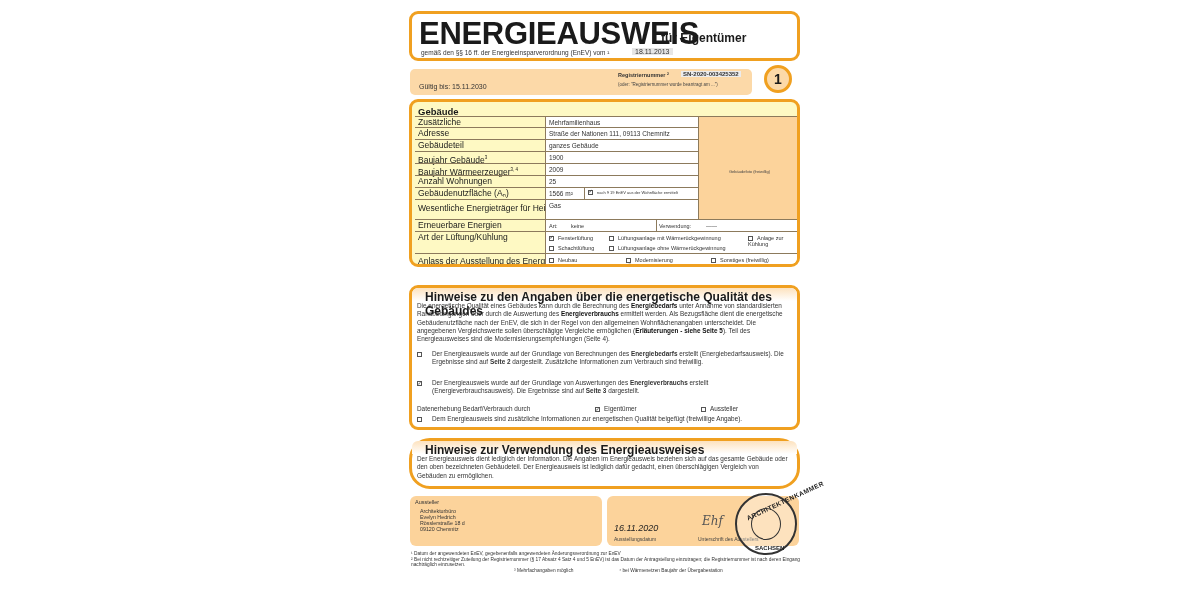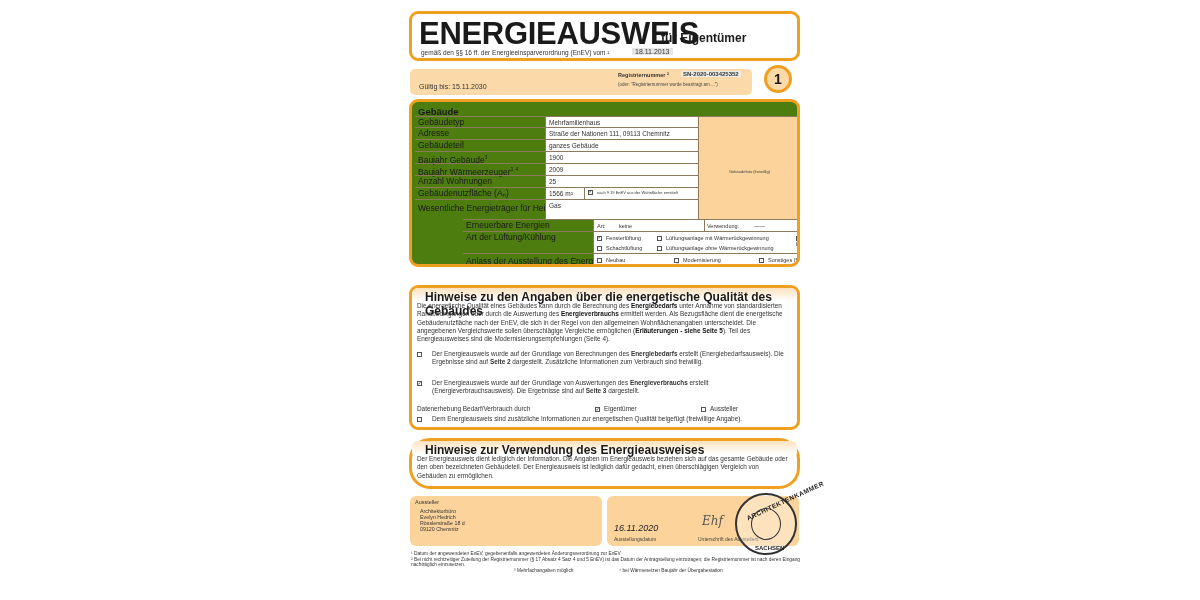--- a/index.html
+++ b/index.html
@@ -19,28 +19,28 @@
 
   
   #reg { position: absolute; left: 1px; top: 60px; width: 342px; height: 26px; background: #fcd9a8; border-radius: 5px; }
   .valid { position: absolute; left: 9px; top: 14px; font-size: 7px; color: #333; }
   .regno-label { position: absolute; left: 208px; top: 3px; font-size: 5.5px; font-weight: bold; color: #333; }
   .regno-val { position: absolute; left: 271px; top: 2px; font-size: 6px; font-weight: bold; background: #ececec; padding: 0 2px; color: #333; }
   .regno-note { position: absolute; left: 208px; top: 13px; font-size: 4.5px; color: #444; }
   #pagenum { position: absolute; left: 355px; top: 56px; width: 28px; height: 28px; border: 3px solid #f0a020; border-radius: 50%; background: #fcd9a8; font-weight: bold; font-size: 14px; display: flex; align-items: center; justify-content: center; }
 
   
-  #geb { left: 0; top: 90px; width: 391px; height: 168px; background: #4d7c0f; overflow: hidden; }
+  #geb { left: 0; top: 90px; width: 391px; height: 168px; background: #fef9c3; overflow: hidden; }
   .geb-title { position: absolute; left: 6px; top: 4px; font-size: 9.5px; font-weight: bold; }
   .row { position: absolute; left: 3px; width: 283px; border-top: 1px solid #8c7a5c; font-size: 8.5px; }
   .row .lbl { position: absolute; left: 3px; top: 1px; line-height: 9px; }
   .row .val { position: absolute; left: 130px; top: 0; right: 0; bottom: 0; background: #fff; border-left: 1px solid #8c7a5c; font-size: 6.5px; padding: 2px 3px; color: #333; }
   .sup { font-size: 4.5px; vertical-align: super; }
   .foto { position: absolute; left: 286px; top: 14px; width: 102px; height: 115px; background: #fcd39b; border-left: 1px solid #8c7a5c; border-top: 1px solid #8c7a5c; font-size: 4px; text-align: center; padding-top: 52px; color: #444; }
-  .fullrow { position: absolute; left: 3px; width: 385px; border-top: 1px solid #8c7a5c; font-size: 8.5px; margin-left: 48px; }
+  .fullrow { position: absolute; left: 3px; width: 385px; border-top: 1px solid #8c7a5c; font-size: 8.5px; }
   .fullrow .lbl { position: absolute; left: 3px; top: 1px; line-height: 9px; }
   .fullrow .val { position: absolute; left: 130px; top: 0; right: 0; bottom: 0; background: #fff; border-left: 1px solid #8c7a5c; font-size: 6px; color: #333; }
   .cb { display: inline-block; width: 5px; height: 5px; border: 0.6px solid #555; vertical-align: middle; margin-right: 4px; position: relative; }
   .cb.on::after { content: "✓"; position: absolute; left: -0.5px; top: -3px; font-size: 5px; }
   .opt { position: absolute; font-size: 5.5px; white-space: nowrap; color: #333; line-height: 6px; }
 
   
   #hinw1 { left: 0; top: 276px; width: 391px; height: 145px; }
   #hinw2 { left: 0; top: 429px; width: 391px; height: 51px; border-radius: 21px; }
   .sec-title { position: absolute; left: 5px; top: 2px; font-size: 12px; font-weight: bold; padding-left: 8px; }
@@ -84,21 +84,21 @@
     <span class="regno-label">Registriernummer ²</span>
     <span class="regno-val">SN-2020-003425352</span>
     <span class="regno-note">(oder: "Registriernummer wurde beantragt am ...")</span>
   </div>
   <div id="pagenum">1</div>
 
   <div class="frame" id="geb">
     <span class="geb-title">Gebäude</span>
 
     <div class="row" style="top:14px;height:11px">
-      <span class="lbl">Gebäudetyp</span>
+      <span class="lbl">Zusätzliche</span>
       <span class="val">Mehrfamilienhaus</span>
     </div>
     <div class="row" style="top:37px;height:12px">
       <span class="lbl">Gebäudeteil</span>
       <span class="val">ganzes Gebäude</span>
     </div>
     <div class="row" style="top:25px;height:12px">
       <span class="lbl">Adresse</span>
       <span class="val">Straße der Nationen 111, 09113 Chemnitz</span>
     </div>

